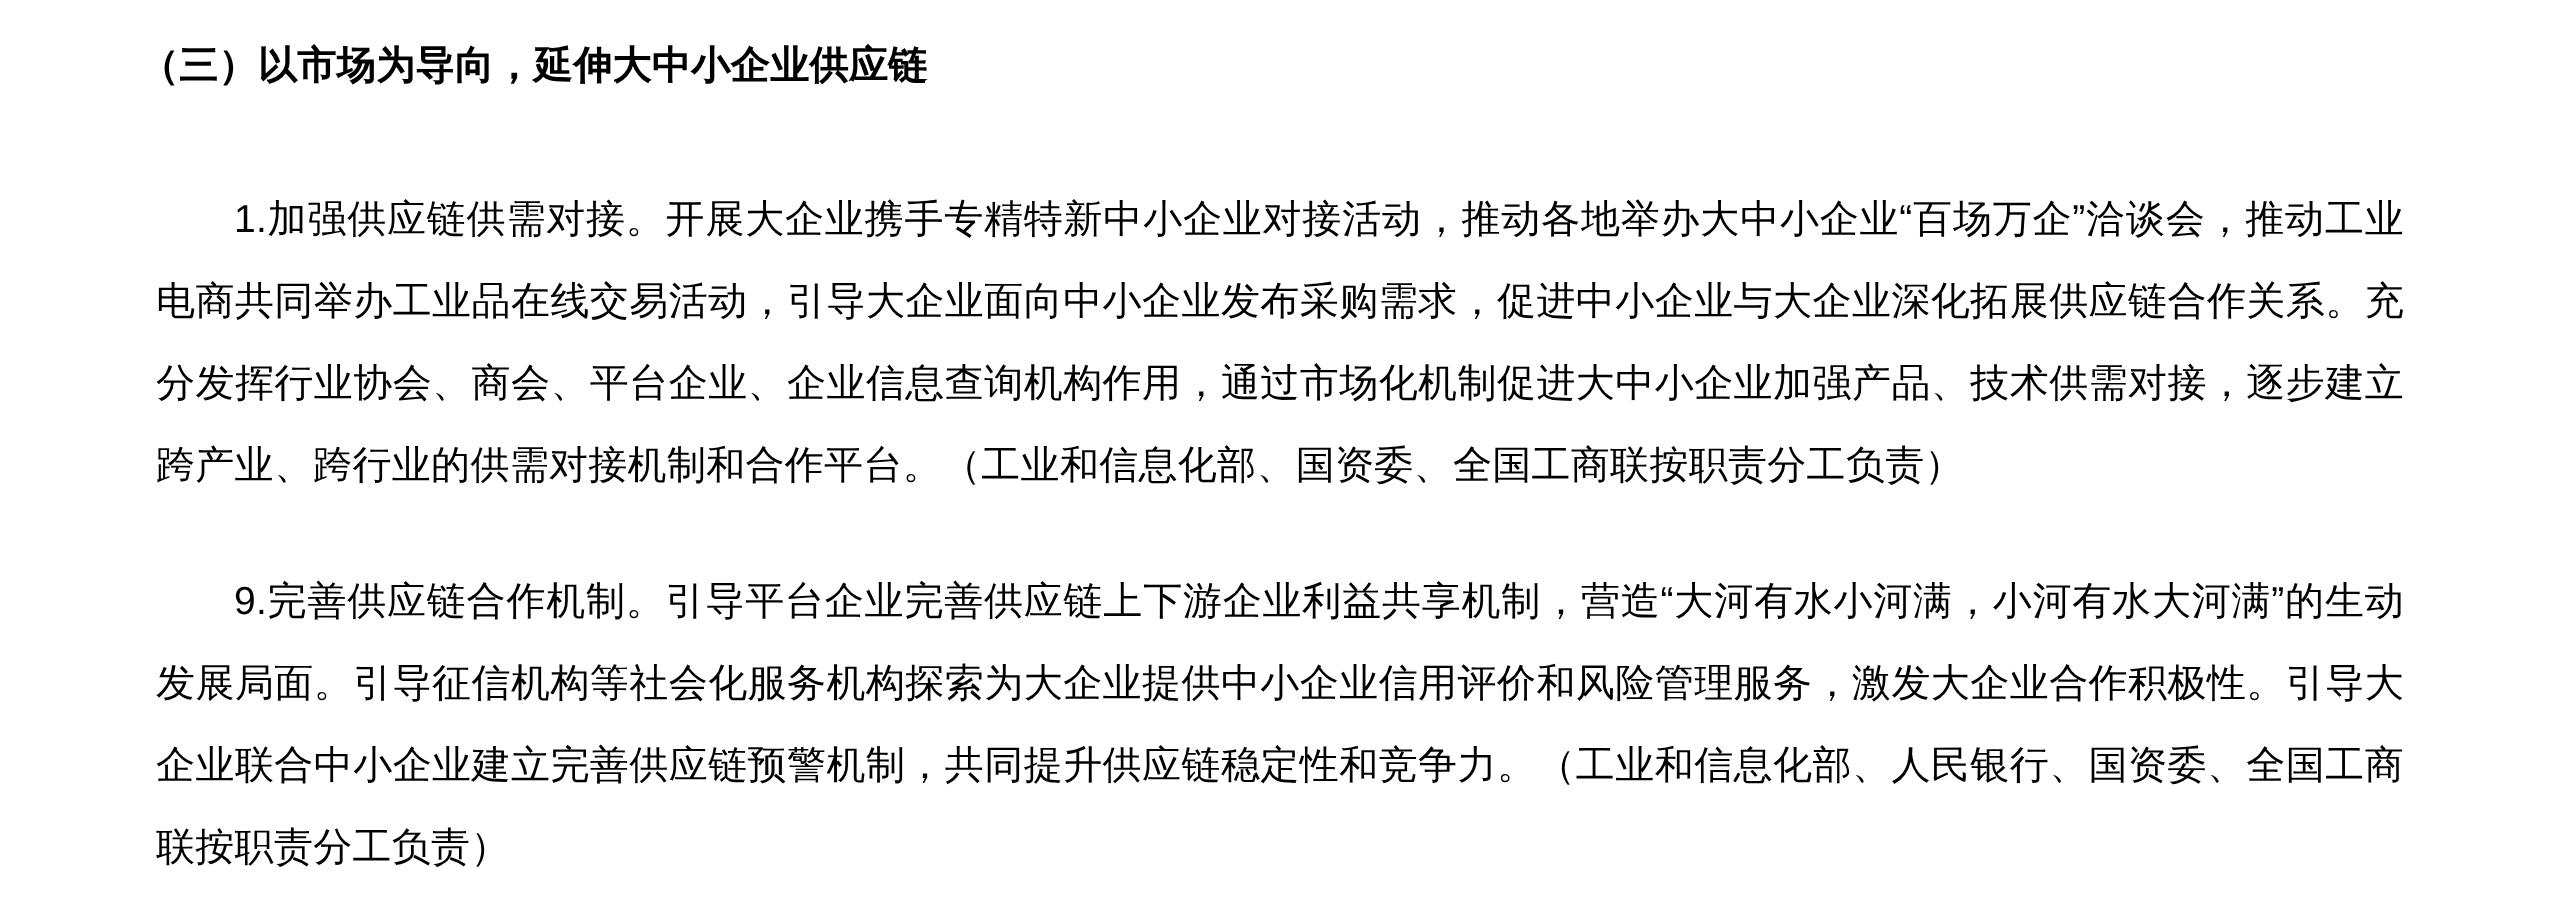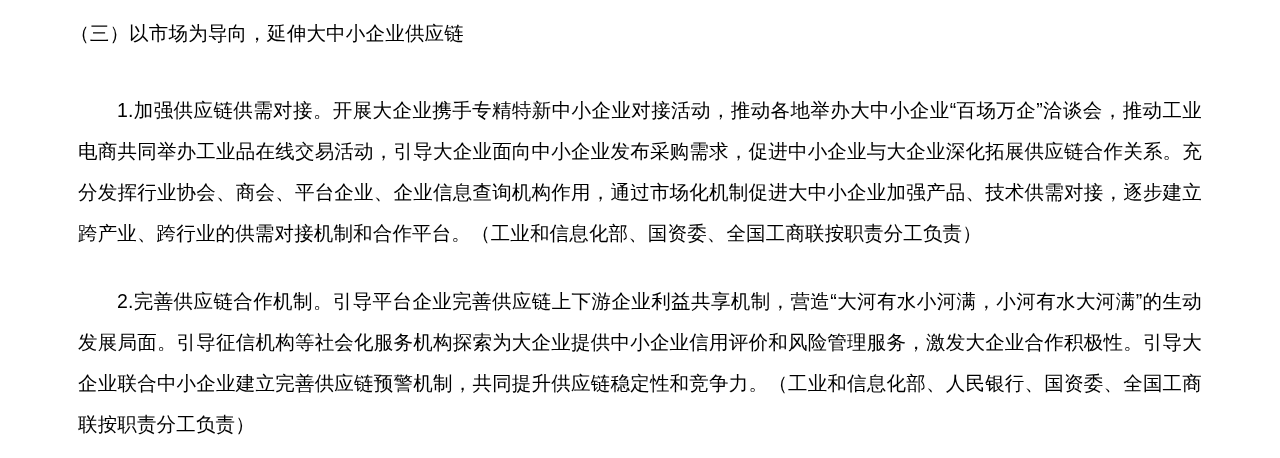--- a/index.html
+++ b/index.html
@@ -19,21 +19,21 @@
     width: 1280px;
     height: 458px;
     box-sizing: border-box;
     padding: 18px 62px 0 62px;
   }
   .heading {
     font-size: 19.5px;
     line-height: 30px;
     letter-spacing: 0.2px;
     margin: 0 0 0 8px;
-    font-weight: 400;
+    font-weight: 700;
     color: #000;
   }
   .para {
     font-size: 19.5px;
     line-height: 41px;
     letter-spacing: 0.15px;
     text-align: justify;
     text-justify: inter-ideograph;
     margin: 16px;
     color: #000;
@@ -45,14 +45,14 @@
   .para-block-2 {
     margin-top: 27px;
   }
 </style>
 </head>
 <body>
 
 <div class="page">
   <h2 class="heading">（三）以市场为导向，延伸大中小企业供应链</h2>
   <p class="para para-block-1">1.加强供应链供需对接。开展大企业携手专精特新中小企业对接活动，推动各地举办大中小企业“百场万企”洽谈会，推动工业电商共同举办工业品在线交易活动，引导大企业面向中小企业发布采购需求，促进中小企业与大企业深化拓展供应链合作关系。充分发挥行业协会、商会、平台企业、企业信息查询机构作用，通过市场化机制促进大中小企业加强产品、技术供需对接，逐步建立跨产业、跨行业的供需对接机制和合作平台。（工业和信息化部、国资委、全国工商联按职责分工负责）</p>
-  <p class="para para-block-2">2.完善供应链合作机制。引导平台企业完善供应链上下游企业利益共享机制，营造“大河有水小河满，小河有水大河满”的生动发展局面。引导征信机构等社会化服务机构探索为大企业提供中小企业信用评价和风险管理服务，激发大企业合作积极性。引导大企业联合中小企业建立完善供应链预警机制，共同提升供应链稳定性和竞争力。（工业和信息化部、人民银行、国资委、全国工商联按职责分工负责）</p>
+  <p class="para para-block-2">9.完善供应链合作机制。引导平台企业完善供应链上下游企业利益共享机制，营造“大河有水小河满，小河有水大河满”的生动发展局面。引导征信机构等社会化服务机构探索为大企业提供中小企业信用评价和风险管理服务，激发大企业合作积极性。引导大企业联合中小企业建立完善供应链预警机制，共同提升供应链稳定性和竞争力。（工业和信息化部、人民银行、国资委、全国工商联按职责分工负责）</p>
 </div>
 
 </body></html>

